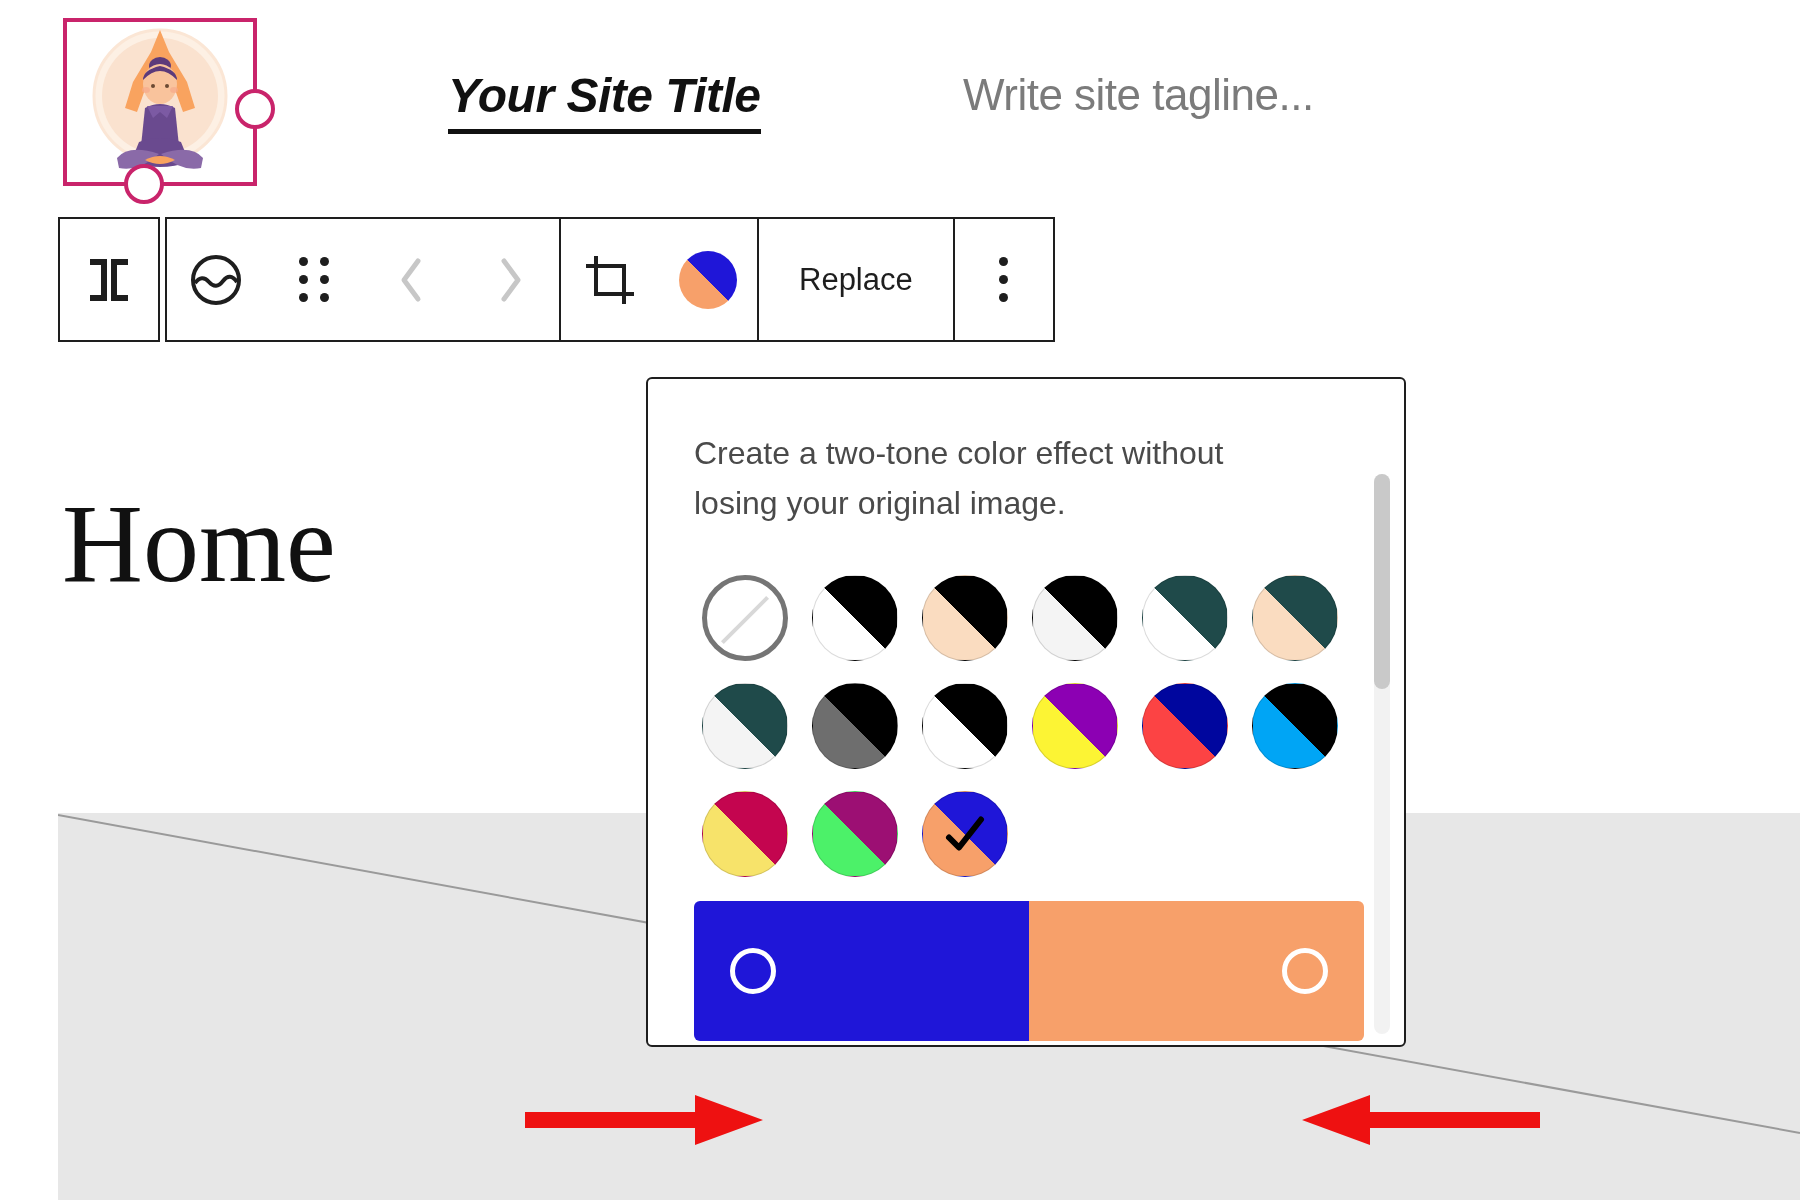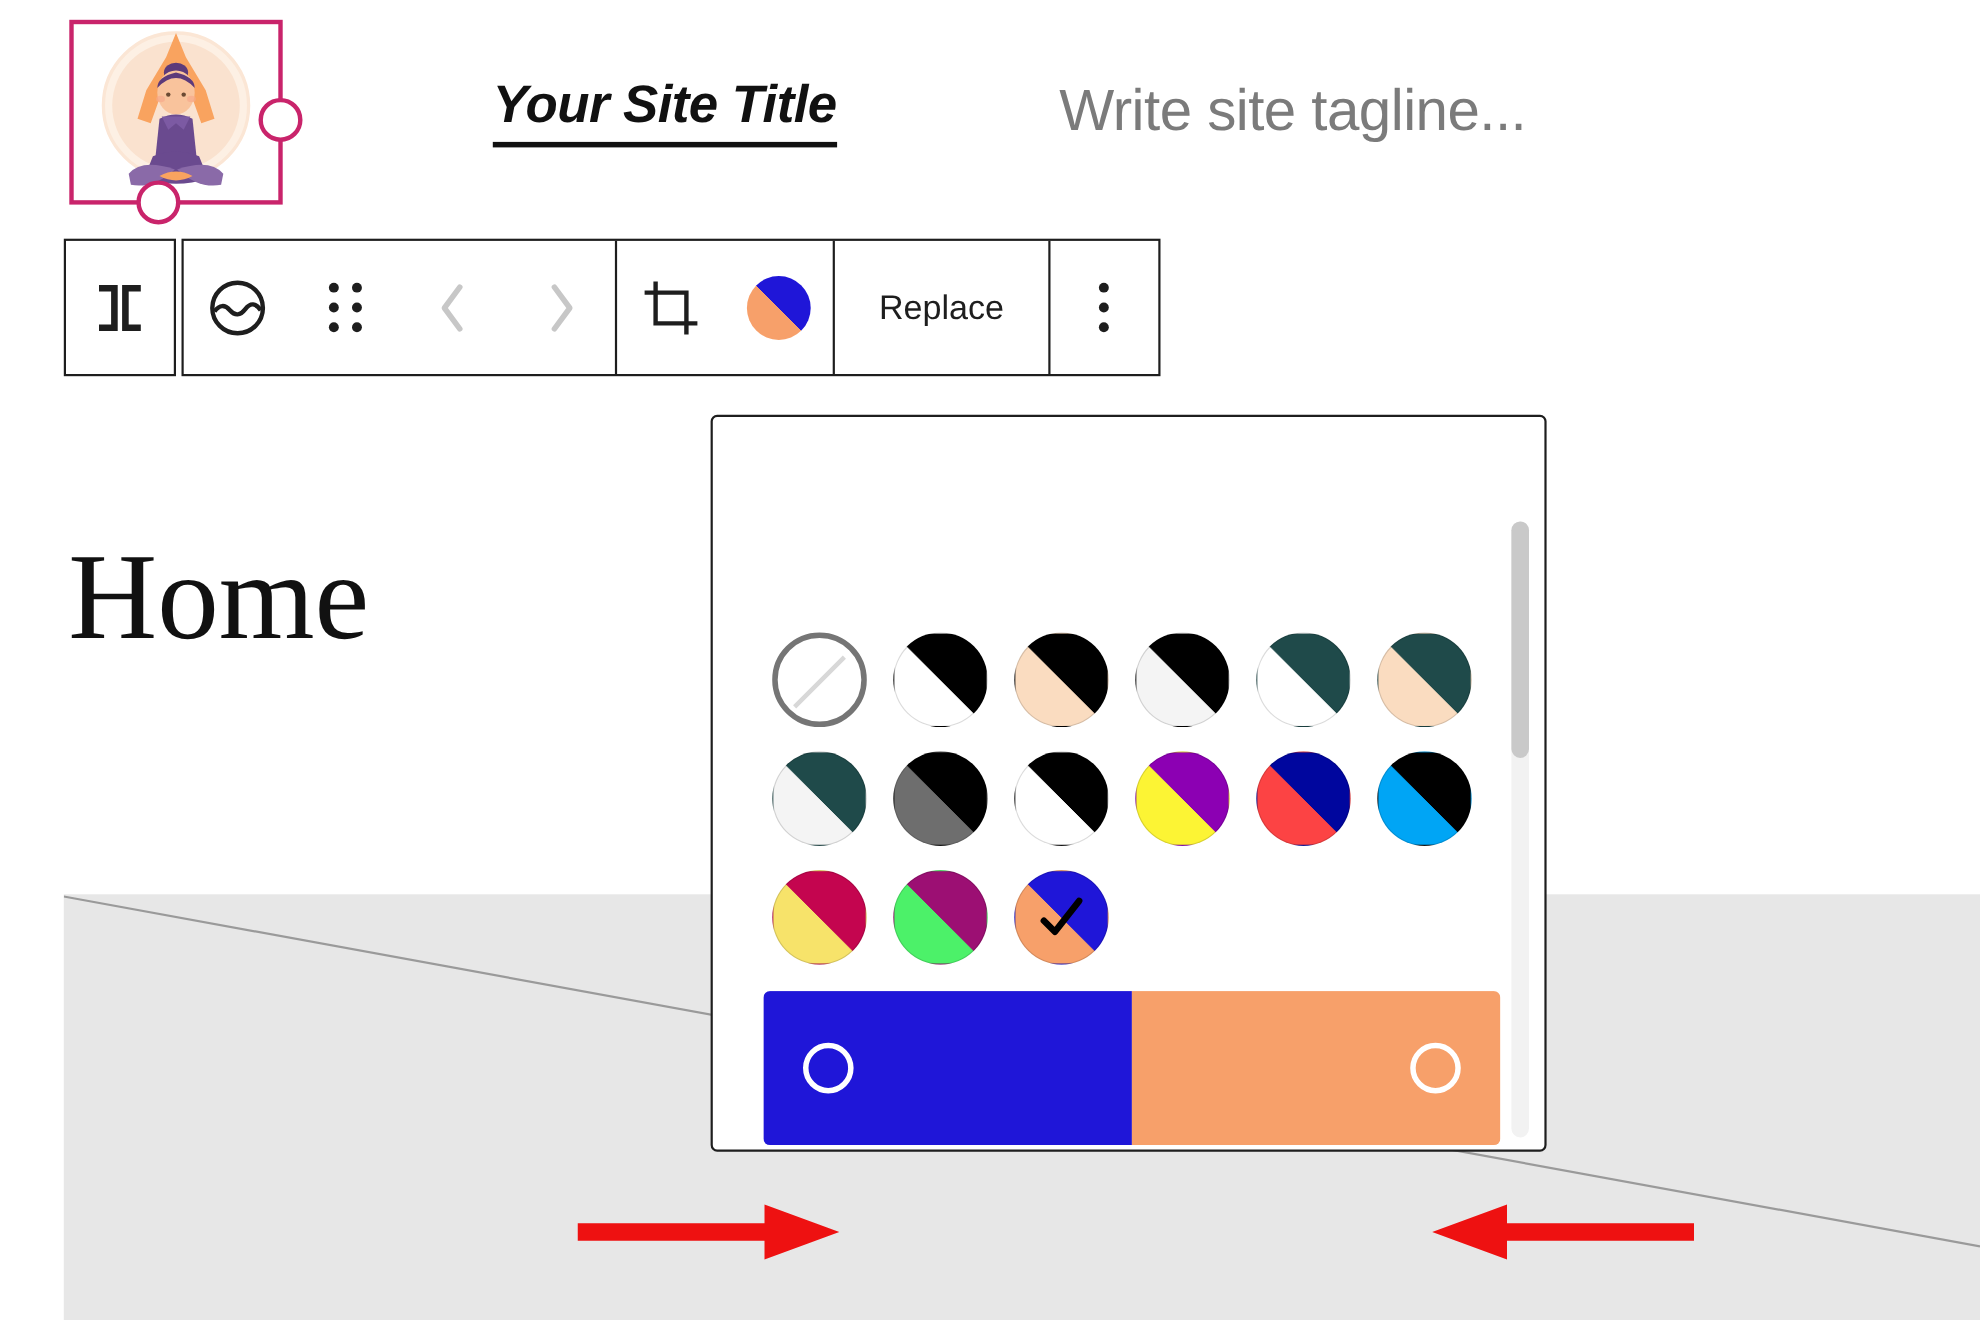--- a/index.html
+++ b/index.html
@@ -28,21 +28,21 @@
 
   .site-title {
     position:absolute; left:448px; top:68px;
     font-size:48px; font-style:italic; font-weight:bold; color:#111;
     letter-spacing:-0.5px;
     border-bottom:5px solid #111; padding-bottom:6px;
     font-family:"Liberation Sans", sans-serif;
   }
   .site-tagline {
     position:absolute; left:963px; top:70px;
-    font-size:53px; color:#7b7b7b; letter-spacing:-0.5px;
+    font-size:44px; color:#7b7b7b; letter-spacing:-0.5px;
     font-family:"Liberation Sans", sans-serif;
   }
 
   
   .toolbar { position:absolute; left:58px; top:217px; display:flex; align-items:flex-start; }
   .tb-group {
     display:flex; align-items:stretch; height:125px;
     border:2px solid #1e1e1e; background:#fff;
   }
   .tb-group + .tb-group { margin-left:5px; }
@@ -253,20 +253,21 @@
 
   <div class="page-heading">Home</div>
 
   <div class="gray-band">
     <svg class="diag" viewBox="0 0 1742 387" preserveAspectRatio="none">
       <line x1="0" y1="2" x2="1742" y2="320" stroke="#9a9a9a" stroke-width="2"></line>
     </svg>
   </div>
 
   <div class="popover">
+    <div class="popover-desc">Create a two-tone color effect without losing your original image.</div>
 
     <div class="scrollbar-track">
       <div class="scrollbar-thumb"></div>
     </div>
 
     <div class="swatch-grid" id="swatch-grid">
         <div class="swatch-cell">
           <div class="swatch unset"></div>
         </div>
         <div class="swatch-cell">

